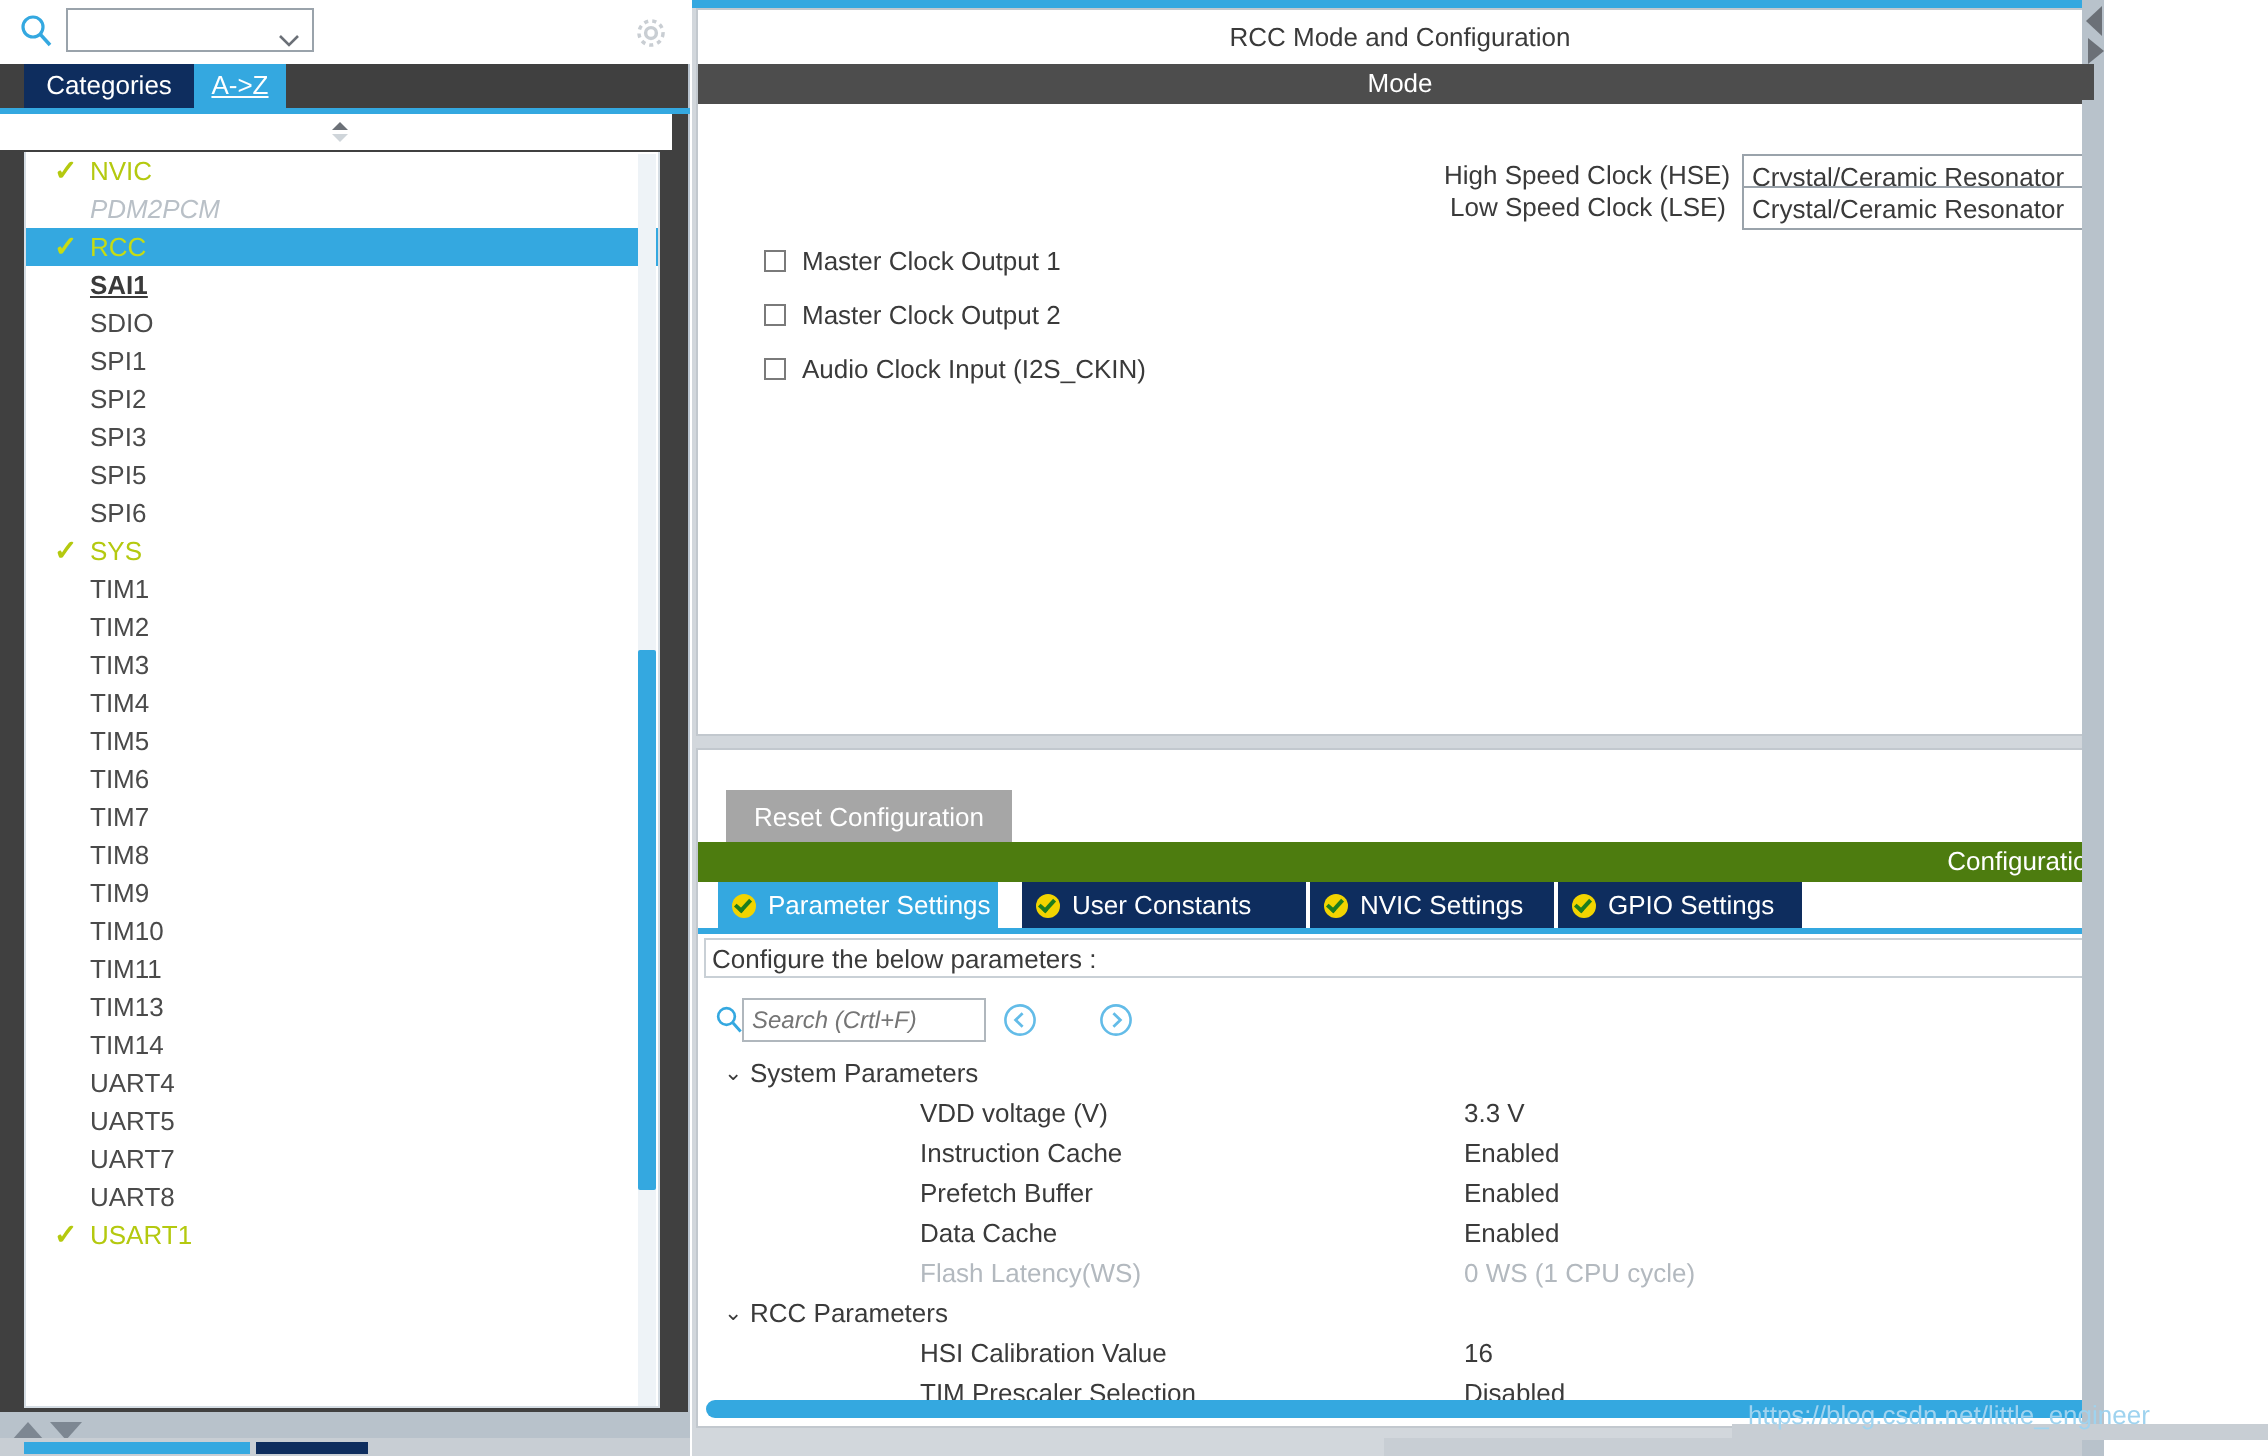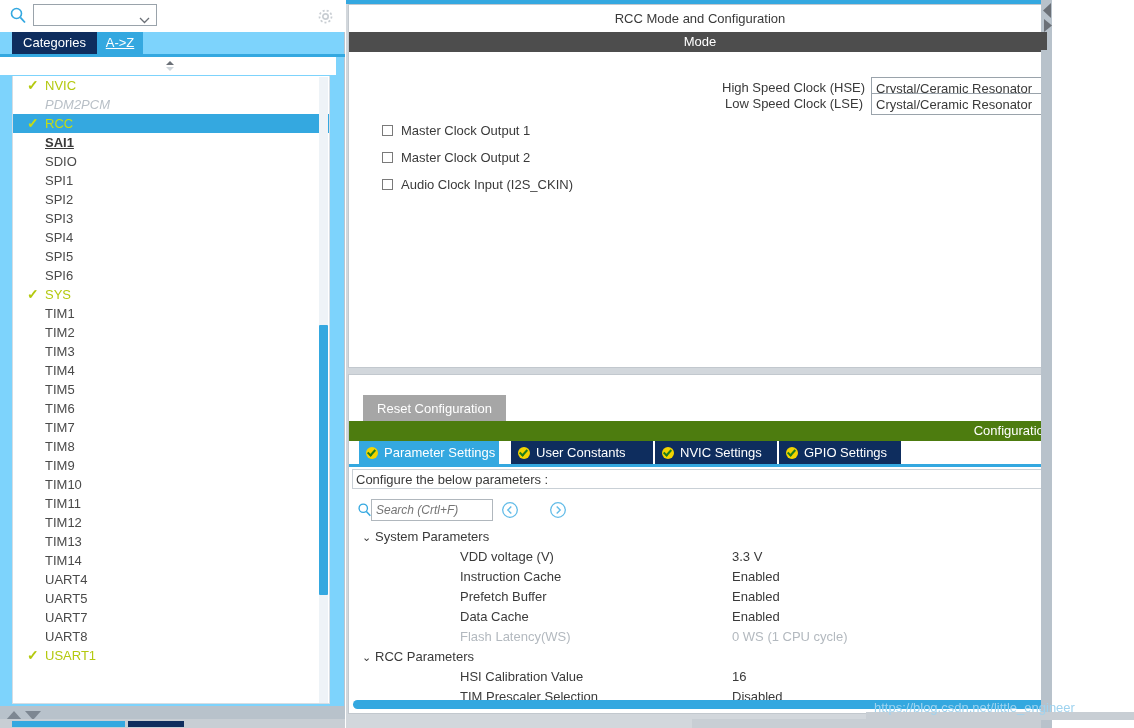--- a/index.html
+++ b/index.html
@@ -11,21 +11,21 @@
     font-family: "Liberation Sans", sans-serif;
     font-size: 13px;
     color: #3a3a3a;
   }
   #root { position: relative; width: 1134px; height: 728px; }
 
   
   #left-panel {
     position: absolute; left: 0; top: 0;
     width: 345px; height: 728px;
-    background: #7dd3fc;
+    background: #404040;
     border-right: 1px solid #b9c4cf;
   }
   #search-row {
     position: absolute; left: 0; top: 0; width: 345px; height: 32px;
     background: #ffffff;
   }
   #search-magnifier {
     position: absolute; left: 9px; top: 6px;
     width: 18px; height: 18px;
   }
@@ -347,36 +347,34 @@
     <div id="ip-list">
       <div id="ip-list-items">
           <div class="ip-item enabled"><span class="ip-check">✓</span><span>NVIC</span></div>
           <div class="ip-item dim"><span>PDM2PCM</span></div>
           <div class="ip-item selected enabled"><span class="ip-check">✓</span><span>RCC</span></div>
           <div class="ip-item warn"><span>SAI1</span></div>
           <div class="ip-item"><span>SDIO</span></div>
           <div class="ip-item"><span>SPI1</span></div>
           <div class="ip-item"><span>SPI2</span></div>
           <div class="ip-item"><span>SPI3</span></div>
-          <div class="ip-item"><span>SPI4</span></div>
           <div class="ip-item"><span>SPI5</span></div>
           <div class="ip-item"><span>SPI6</span></div>
           <div class="ip-item enabled"><span class="ip-check">✓</span><span>SYS</span></div>
           <div class="ip-item"><span>TIM1</span></div>
           <div class="ip-item"><span>TIM2</span></div>
           <div class="ip-item"><span>TIM3</span></div>
           <div class="ip-item"><span>TIM4</span></div>
           <div class="ip-item"><span>TIM5</span></div>
           <div class="ip-item"><span>TIM6</span></div>
           <div class="ip-item"><span>TIM7</span></div>
           <div class="ip-item"><span>TIM8</span></div>
           <div class="ip-item"><span>TIM9</span></div>
           <div class="ip-item"><span>TIM10</span></div>
           <div class="ip-item"><span>TIM11</span></div>
-          <div class="ip-item"><span>TIM12</span></div>
           <div class="ip-item"><span>TIM13</span></div>
           <div class="ip-item"><span>TIM14</span></div>
           <div class="ip-item"><span>UART4</span></div>
           <div class="ip-item"><span>UART5</span></div>
           <div class="ip-item"><span>UART7</span></div>
           <div class="ip-item"><span>UART8</span></div>
           <div class="ip-item enabled"><span class="ip-check">✓</span><span>USART1</span></div>
         </div>
       <div id="ip-list-vscroll">
         <div id="ip-list-vthumb"></div>

